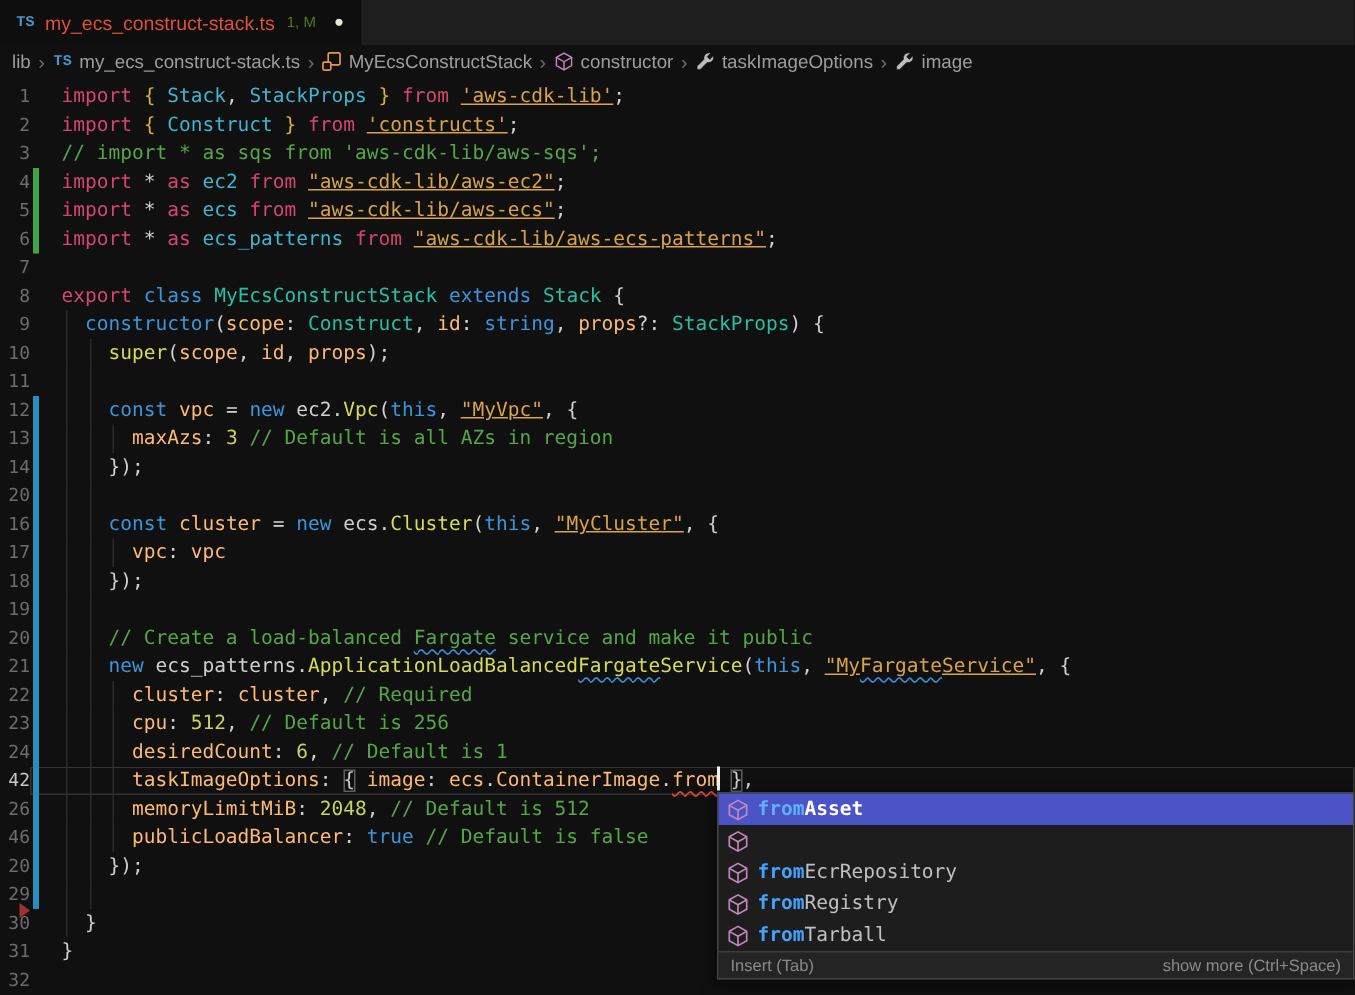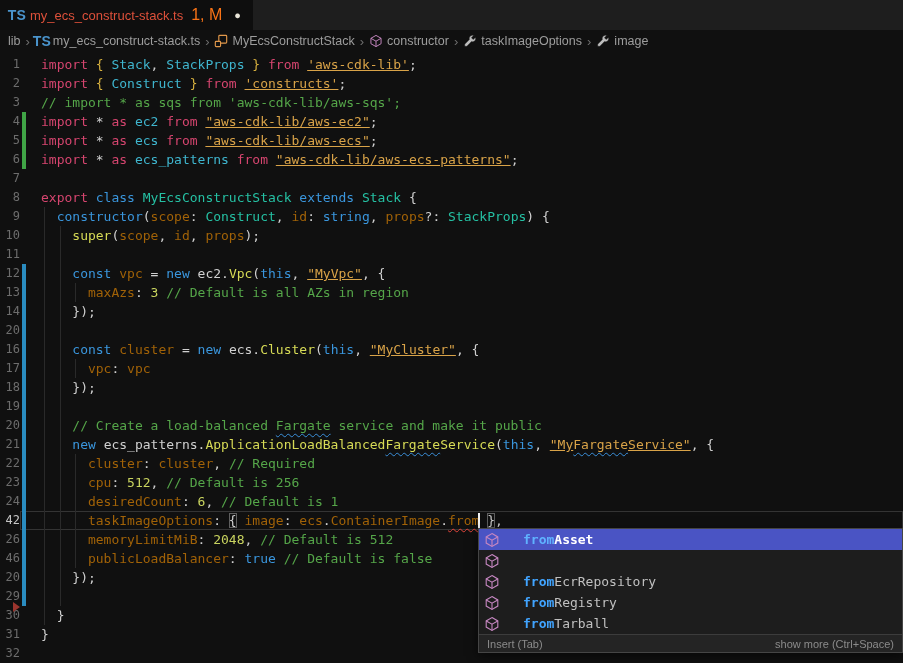--- a/index.html
+++ b/index.html
@@ -3,24 +3,24 @@
 <meta charset="utf-8">
 <style>
   * { margin:0; padding:0; box-sizing:border-box; }
   html,body { width:903px; height:663px; overflow:hidden; background:#101010;
               font-family:"Liberation Sans", sans-serif; }
 
   
   .tabbar { display:flex; height:30px; background:#1e1e1e; }
   .tab { display:flex; align-items:center; gap:6px; padding:0 12px 0 10px;
          background:#0e0e0e; height:30px; }
-  .ts-glyph { color:#4a94cc; font-weight:bold; font-size:14px; letter-spacing:.2px;
-              font-family:Liberation Sans, sans-serif; }
+  .ts-glyph { color:#4a94cc; font-weight:bold; font-size:10px; letter-spacing:.2px;
+              font-family:Liberation Mono, monospace; }
   .tab-title { color:#dd503a; font-size:13px; }
-  .tab-badge { color:#f97316; font-size:16px; margin-left:2px; }
+  .tab-badge { color:#4d7c0f; font-size:10px; margin-left:2px; }
   .tab-dirty { color:#eae6d9; font-size:11px; margin-left:6px; }
   .tab-strip-rest { flex:1; background:#1e1e1e; }
 
   
   .breadcrumbs { height:22px; display:flex; align-items:center; padding-left:8px;
                  background:#101010; color:#9d9d9d; font-size:12.5px; white-space:nowrap; }
   .crumb { display:flex; align-items:center; gap:4px; }
   .crumb-sep { color:#6f6f6f; margin:0 5px; font-size:13px; }
   .bc-icon { display:inline-flex; width:14px; height:14px; align-items:center; justify-content:center; }
   .bc-icon svg { width:14px; height:14px; }
@@ -31,40 +31,40 @@
   .line { display:flex; height:19px; }
   .ln { flex:0 0 20px; text-align:right; color:#6d6d6d;
         font:12px/19px "DejaVu Sans Mono", monospace; }
   .content { position:relative; flex:1; padding-left:21px; white-space:pre;
              font:13px/19px "DejaVu Sans Mono", monospace; font-variant-ligatures:none; }
   .line.active .content { box-shadow:inset 0 0 0 1px #343434; }
   .line.active .ln { color:#c6c6c6; }
   .guide { position:absolute; top:0; bottom:0; width:1px; background:#2a2a2a; }
 
   .tok-pink { color:#d6456f; } .tok-blue { color:#3a96dd; } .tok-teal { color:#25c0a3; }
-  .tok-cyi  { color:#3fb6cf; } .tok-var  { color:#a16207;text-align:right; } .tok-fn   { color:#d7db56; }
+  .tok-cyi  { color:#3fb6cf; } .tok-var  { color:#fdba74;text-align:right; } .tok-fn   { color:#d7db56; }
   .tok-str  { color:#d9a348;text-decoration:underline; } .tok-num  { color:#c9d45f; } .tok-cmt  { color:#55a649; }
   .tok-pun  { color:#d0d0d0; } .tok-gold { color:#d9b23f; }
   .sqb { text-decoration:underline wavy #3a8fd9 1px; text-underline-offset:3px; }
   .sqr { text-decoration:underline wavy #e2443b 1px; text-underline-offset:3px; }
   .box { outline:1px solid #5f5f5f; outline-offset:-1px; }
   .caret { display:inline-block; width:2px; height:16px; background:#f2f2f2;
            margin:0 -1px; vertical-align:middle; position:relative; top:-1px; }
 
   .bar { position:absolute; left:22px; width:3.5px; }
   .bar.green { background:#40a546; }
   .bar.blue  { background:#2a8cc0; }
   .tri-del { position:absolute; left:13px; width:0; height:0;
              border-top:5px solid transparent; border-bottom:5px solid transparent;
              border-left:7px solid #9c352e; }
 
   
   #suggest { position:absolute; left:478px; top:528px; width:425px; background:#1d1d1d;
              border:1px solid #454545; box-shadow:0 3px 10px rgba(0,0,0,.6); z-index:9; }
-  .sg-item { display:flex; align-items:center; height:21px; padding:0 6px 0 5px; gap:23px;
+  .sg-item { display:flex; align-items:center; height:21px; padding:0 6px 0 5px; gap:5px;
              font:13px/21px "DejaVu Sans Mono", monospace; color:#c0c0c0; cursor:default; }
   .sg-item .cube { display:inline-flex; width:16px; height:16px; flex:0 0 16px; }
   .sg-match { color:#41a4ff; font-weight:700; }
   .sg-item.sel { background:#4a54c4; }
   .sg-item.sel .sg-rest { color:#ffffff; font-weight:700; }
   .sg-item.sel .sg-match { color:#5fb2ff; }
   .sg-status { display:flex; justify-content:space-between; height:18px; align-items:center;
                padding:0 8px; background:#242424; border-top:1px solid #3c3c3c;
                color:#8b8b8b; font-size:11px; }
 </style>

